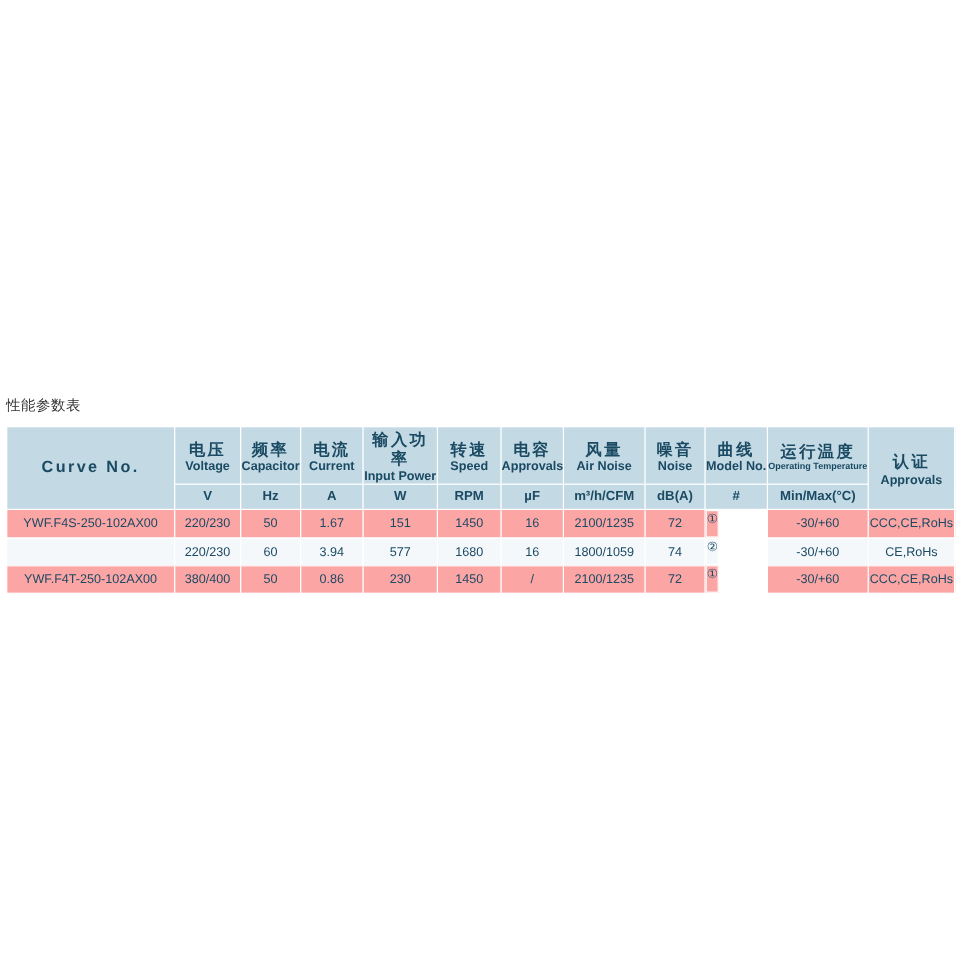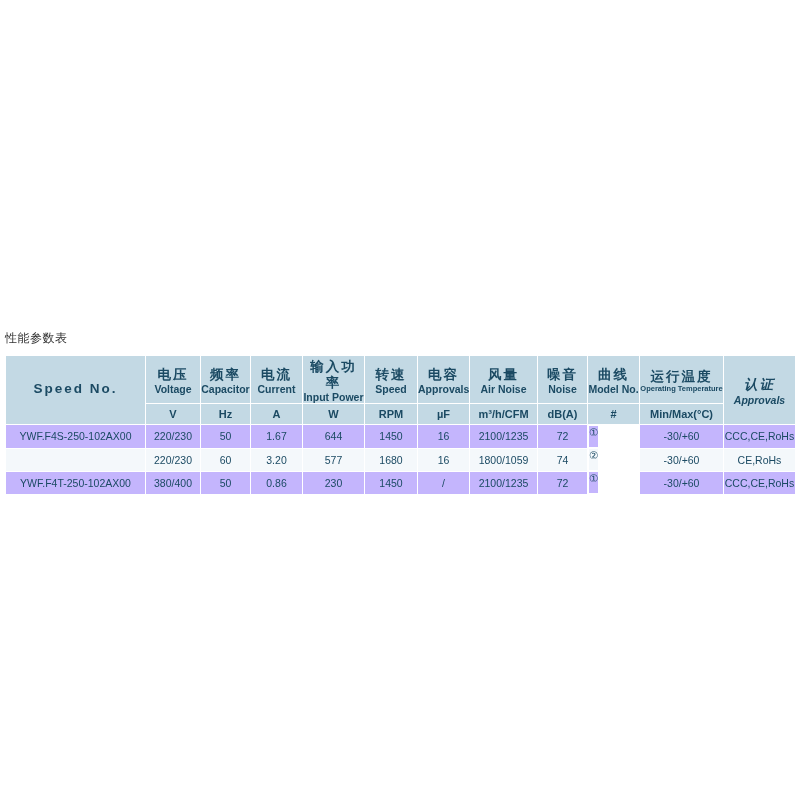--- a/index.html
+++ b/index.html
@@ -81,36 +81,35 @@
     background: #c3d9e4;
     font-size: 12px;
     font-weight: bold;
     letter-spacing: 0.5px;
     vertical-align: bottom;
     padding-bottom: 5px !important;
   }
   td.approvals-head {
     background: #c3d9e4;
     vertical-align: middle;
-    font-style: italic;
   }
   td.approvals-head .cn {
     display: block;
     font-size: 13.5px;
     font-weight: bold;
     letter-spacing: 2px;
   }
   td.approvals-head .en {
     display: block;
     font-size: 10.5px;
     font-weight: bold;
     margin-top: 2px;
   }
   tbody td {
-    background: #c4b5fd;
+    background: #fca5a5;
     height: 21px;
     font-size: 10.5px;
     color: #1b3c50;
   }
   tbody tr.alt td {
     background: #f4f8fb;
   }
   td.model-cell {
     font-size: 10.5px;
   }
@@ -138,21 +137,21 @@
         <col style="width:52px">
           <col style="width:68px">
           <col style="width:50px">
         <col style="width:52px">
           <col style="width:84px">
           <col style="width:72px">
       </colgroup>
       <thead>
         <tr class="head-cn">
           <td class="model-head" rowspan="2">
-            <span>Speed No.</span>
+            <span>Curve No.</span>
           </td>
           <td>
             <span class="cn">电压</span>
             <span class="en">Voltage</span>
           </td>
           <td>
             <span class="cn">频率</span>
             <span class="en">Capacitor</span>
           </td>
           <td>
@@ -204,34 +203,34 @@
           <td>#</td>
           <td>Min/Max(°C)</td>
         </tr>
       </thead>
       <tbody>
         <tr>
           <td class="model-cell">YWF.F4S-250-102AX00</td>
           <td>220/230</td>
           <td>50</td>
           <td>1.67</td>
-          <td>644</td>
+          <td>151</td>
           <td>1450</td>
           <td>16</td>
           <td>2100/1235</td>
           <td>72</td>
           <td class="circled">①</td>
           <td>-30/+60</td>
           <td>CCC,CE,RoHs</td>
         </tr>
         <tr class="alt">
           <td class="model-cell"></td>
           <td>220/230</td>
           <td>60</td>
-          <td>3.20</td>
+          <td>3.94</td>
           <td>577</td>
           <td>1680</td>
           <td>16</td>
           <td>1800/1059</td>
           <td>74</td>
           <td class="circled">②</td>
           <td>-30/+60</td>
           <td>CE,RoHs</td>
         </tr>
         <tr>

